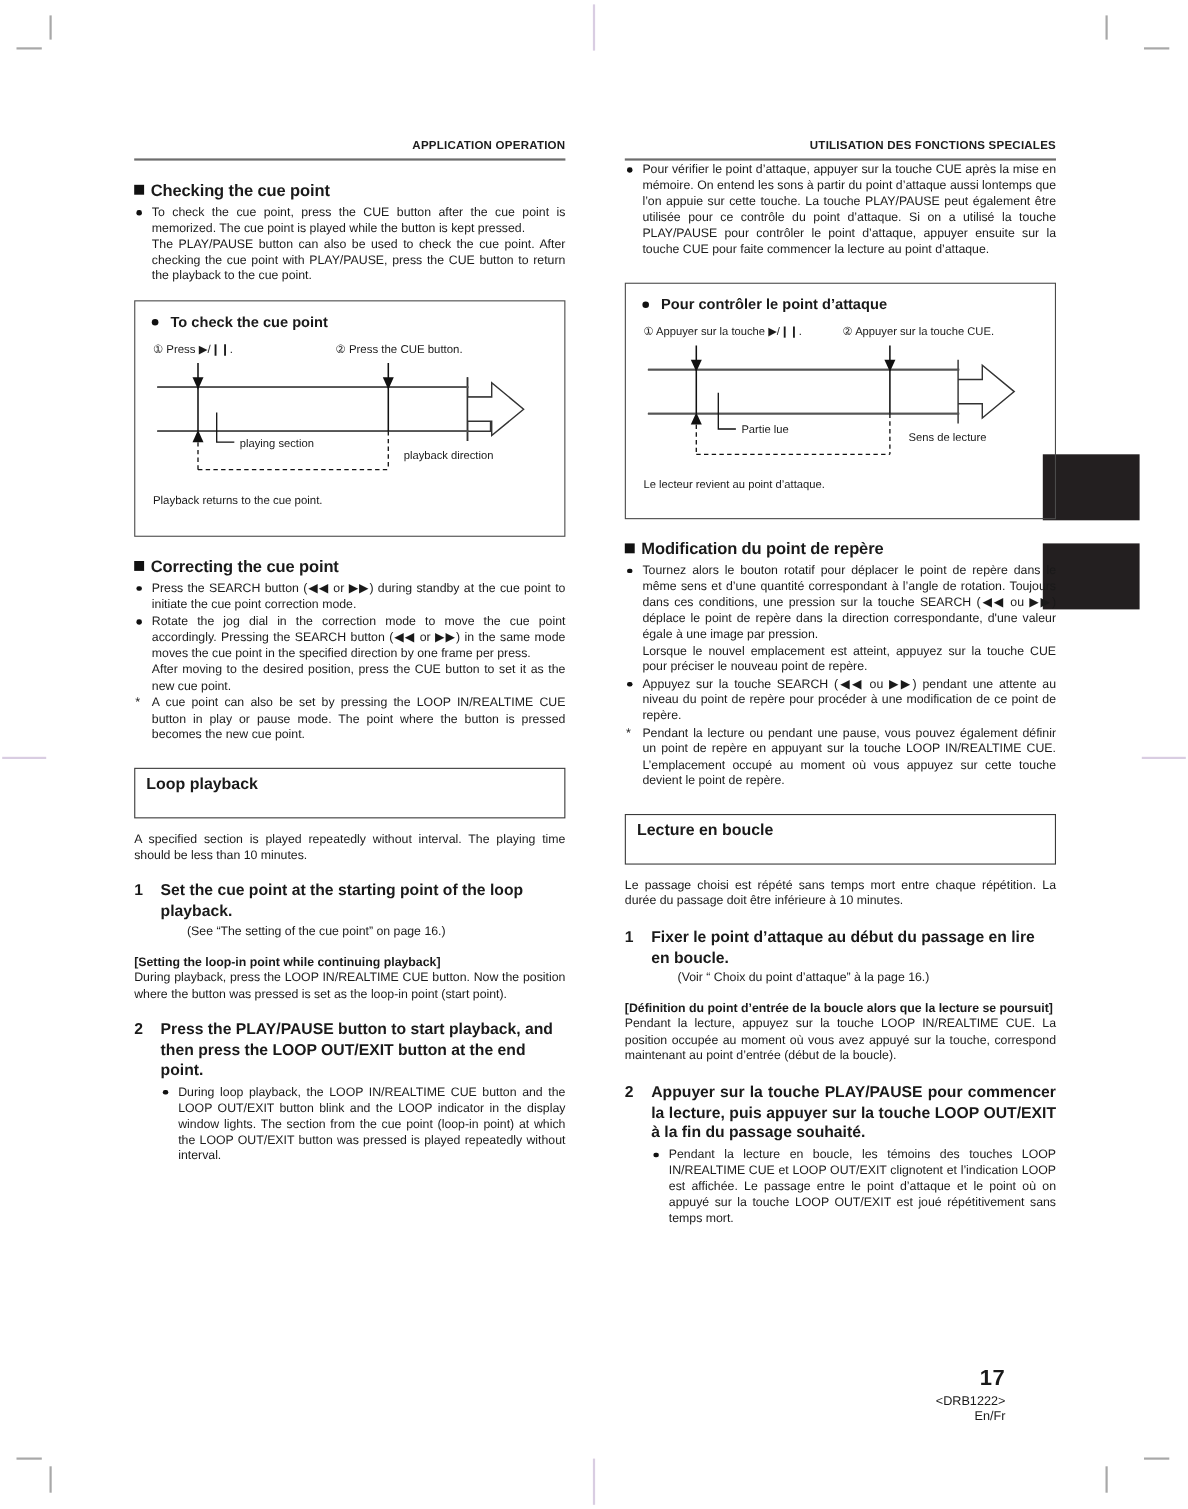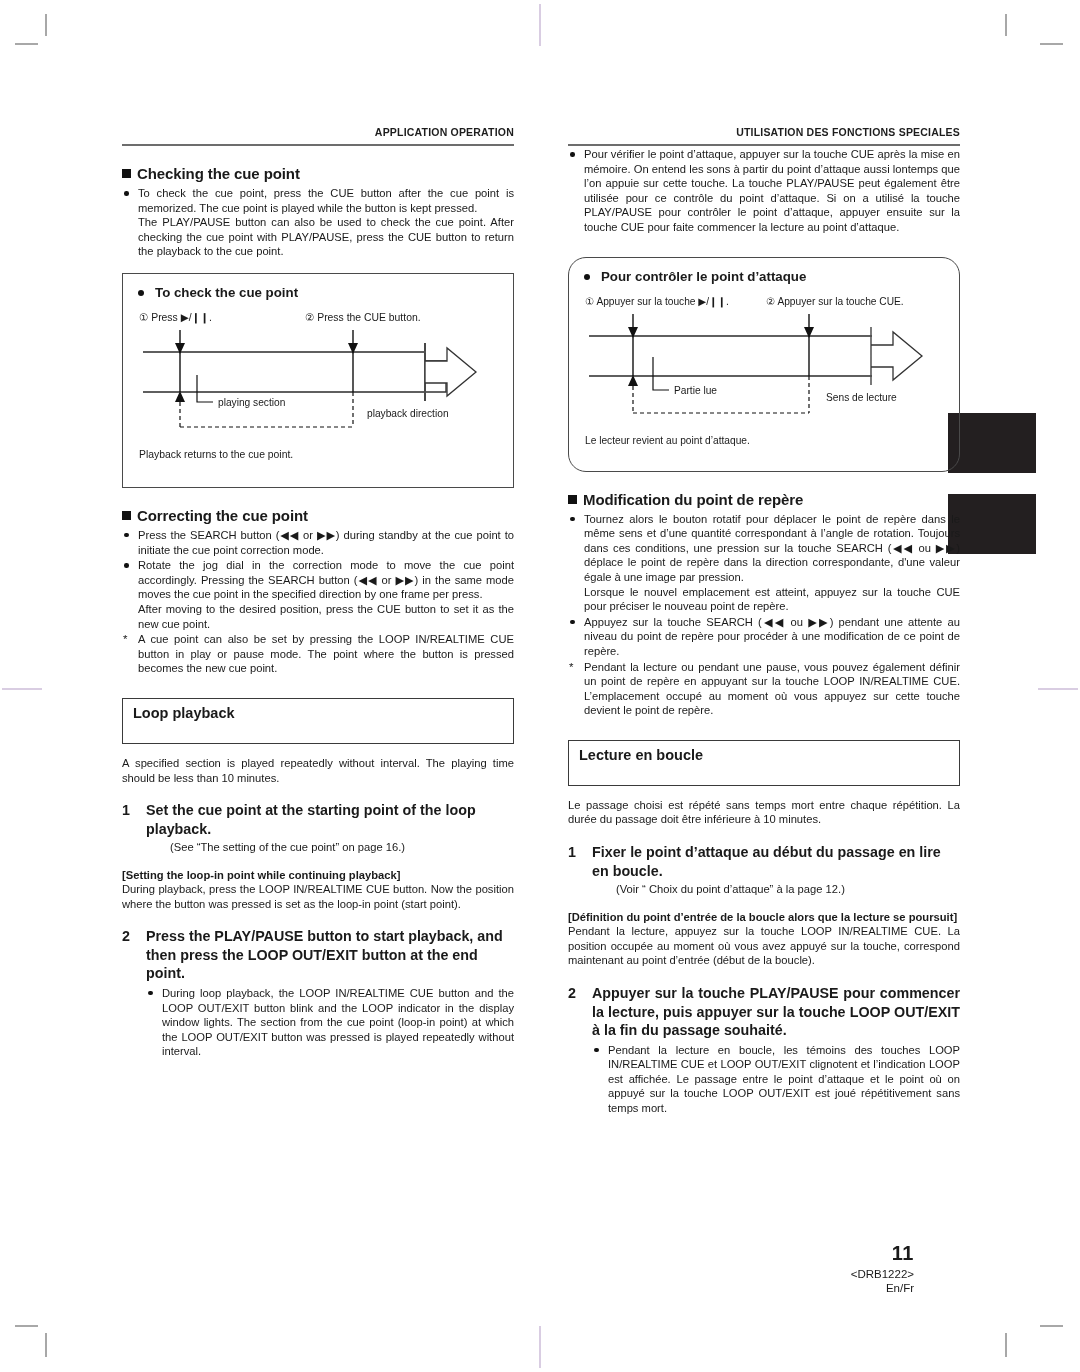--- a/index.html
+++ b/index.html
@@ -229,21 +229,21 @@
     <div class="col col-right">
 
       <div class="runhead">UTILISATION DES FONCTIONS SPECIALES</div>
       <div class="runrule"></div>
 
       <div class="bul">
         <span class="dot"></span>
         <p>Pour vérifier le point d’attaque, appuyer sur la touche CUE après la mise en mémoire. On entend les sons à partir du point d’attaque aussi lontemps que l’on appuie sur cette touche. La touche PLAY/PAUSE peut également être utilisée pour ce contrôle du point d’attaque. Si on a utilisé la touche PLAY/PAUSE pour contrôler le point d’attaque, appuyer ensuite sur la touche CUE pour faite commencer la lecture au point d’attaque.</p>
       </div>
 
-      <div class="figbox" style="margin-top:22px;border-radius:18px;">
+      <div class="figbox" style="margin-top:22px;">
         <div class="fig-title">
           <span class="fdot"></span><span>Pour contrôler le point d’attaque</span>
         </div>
         <svg class="fig-svg" width="362" height="170" viewBox="0 0 362 170" xmlns="http://www.w3.org/2000/svg">
           <text x="4" y="16" font-family="Liberation Sans, sans-serif" font-size="10.2" fill="#1a1a1a">①  Appuyer sur la touche ▶/❙❙.</text>
           <text x="185" y="16" font-family="Liberation Sans, sans-serif" font-size="10.2" fill="#1a1a1a">②  Appuyer sur la touche CUE.</text>
 
           <line x1="8" y1="47" x2="291" y2="47" stroke="#555" stroke-width="1.6"></line>
           <line x1="8" y1="87" x2="291" y2="87" stroke="#555" stroke-width="1.6"></line>
           <path d="M290,38 L290,56 L312,56 L312,43 L341,67 L312,91 L312,78 L290,78 L290,96 Z" fill="#ffffff" stroke="#333" stroke-width="1.3"></path>
@@ -288,37 +288,37 @@
         <span class="ast">*</span>
         <p>Pendant la lecture ou pendant une pause, vous pouvez également définir un point de repère en appuyant sur la touche LOOP IN/REALTIME CUE. L’emplacement occupé au moment où vous appuyez sur cette touche devient le point de repère.</p>
       </div>
 
       <div class="boxhead">Lecture en boucle</div>
       <p class="body">Le passage choisi est répété sans temps mort entre chaque répétition. La durée du passage doit être inférieure à 10 minutes.</p>
 
       <div class="numstep">
         <span class="num">1</span>
         <span>Fixer le point d’attaque au début du passage en lire en boucle.</span>
-        <div class="substep">(Voir “ Choix du point d’attaque” à la page 12.)</div>
+        <div class="substep">(Voir “ Choix du point d’attaque” à la page 16.)</div>
       </div>
 
       <div class="brackhead">[Définition du point d’entrée de la boucle alors que la lecture se poursuit]</div>
       <p class="body">Pendant la lecture, appuyez sur la touche LOOP IN/REALTIME CUE. La position occupée au moment où vous avez appuyé sur la touche, correspond maintenant au point d’entrée (début de la boucle).</p>
 
       <div class="numstep justified">
         <span class="num">2</span>
         <span>Appuyer sur la touche PLAY/PAUSE pour commencer la lecture, puis appuyer sur la touche LOOP OUT/EXIT à la fin du passage souhaité.</span>
       </div>
       <div class="bul" style="margin-left:24px;margin-top:3px;">
         <span class="dot"></span>
         <p>Pendant la lecture en boucle, les témoins des touches LOOP IN/REALTIME CUE et LOOP OUT/EXIT clignotent et l’indication LOOP est affichée. Le passage entre le point d’attaque et le point où on appuyé sur la touche LOOP OUT/EXIT est joué répétitivement sans temps mort.</p>
       </div>
 
     </div>
   </div>
 
   <div class="footer">
-    <div class="pageno">11</div>
+    <div class="pageno">17</div>
     <div class="model">&lt;DRB1222&gt;</div>
     <div class="lang">En/Fr</div>
   </div>
 
 </div>
 
 </body></html>

